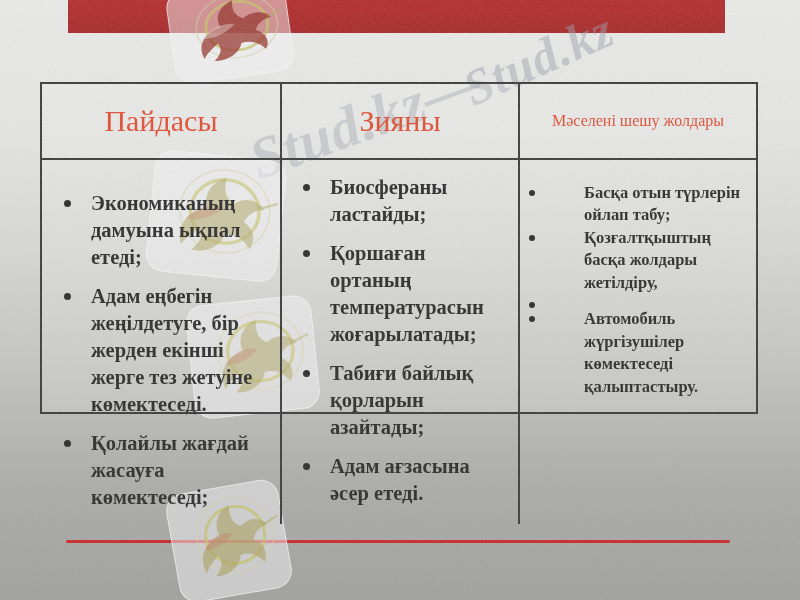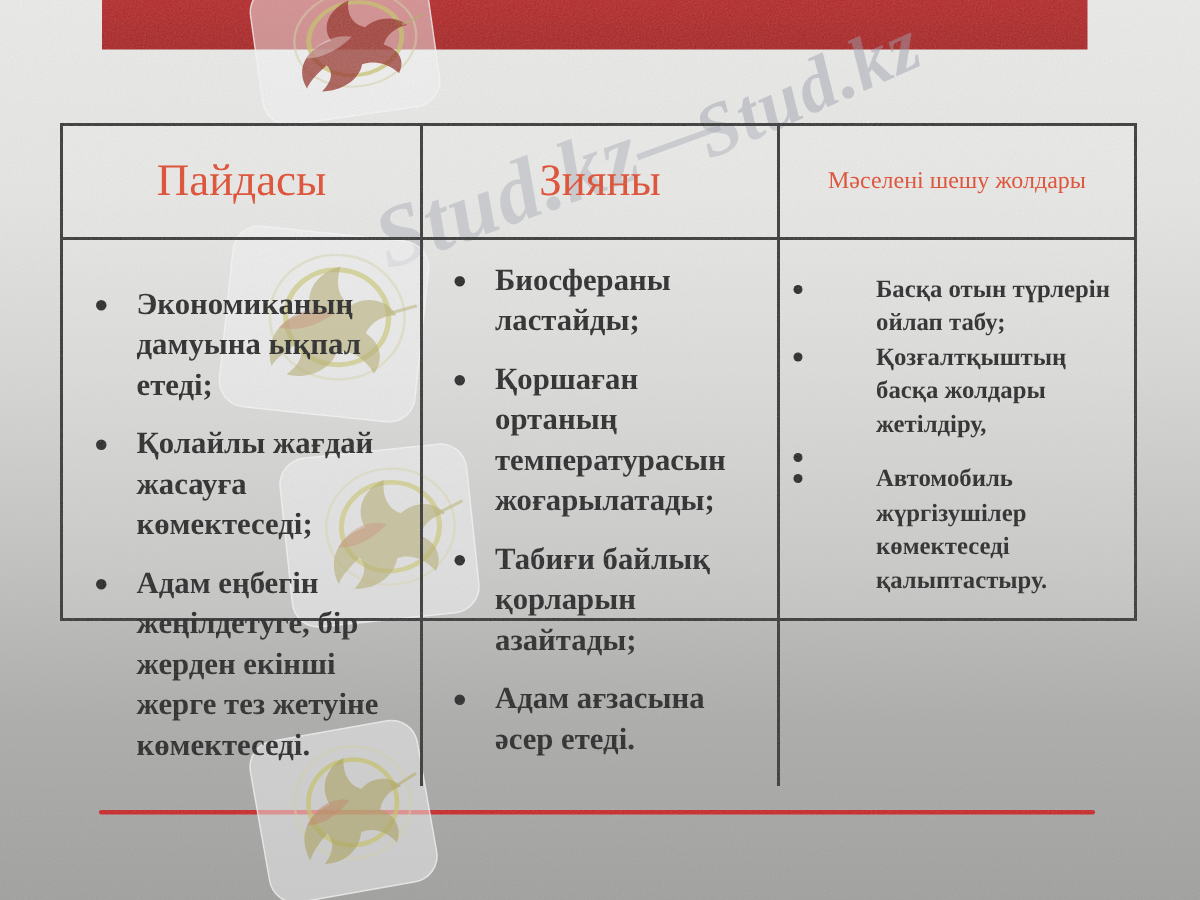--- a/index.html
+++ b/index.html
@@ -110,26 +110,26 @@
     <div class="cell bcell rb b1">
       <ul>
 
           <li>
             <span class="blt"></span>
             <span class="txt">Экономиканың дамуына ықпал етеді;</span>
           </li>
 
           <li>
             <span class="blt"></span>
-            <span class="txt">Қолайлы жағдай жасауға көмектеседі;</span>
+            <span class="txt">Адам еңбегін жеңілдетуге, бір жерден екінші жерге тез жетуіне көмектеседі.</span>
           </li>
 
           <li>
             <span class="blt"></span>
-            <span class="txt">Адам еңбегін жеңілдетуге, бір жерден екінші жерге тез жетуіне көмектеседі.</span>
+            <span class="txt">Қолайлы жағдай жасауға көмектеседі;</span>
           </li>
         </ul>
     </div>
     <div class="cell bcell rb b2">
       <ul>
 
           <li>
             <span class="blt"></span>
             <span class="txt">Биосфераны ластайды;</span>
           </li>

